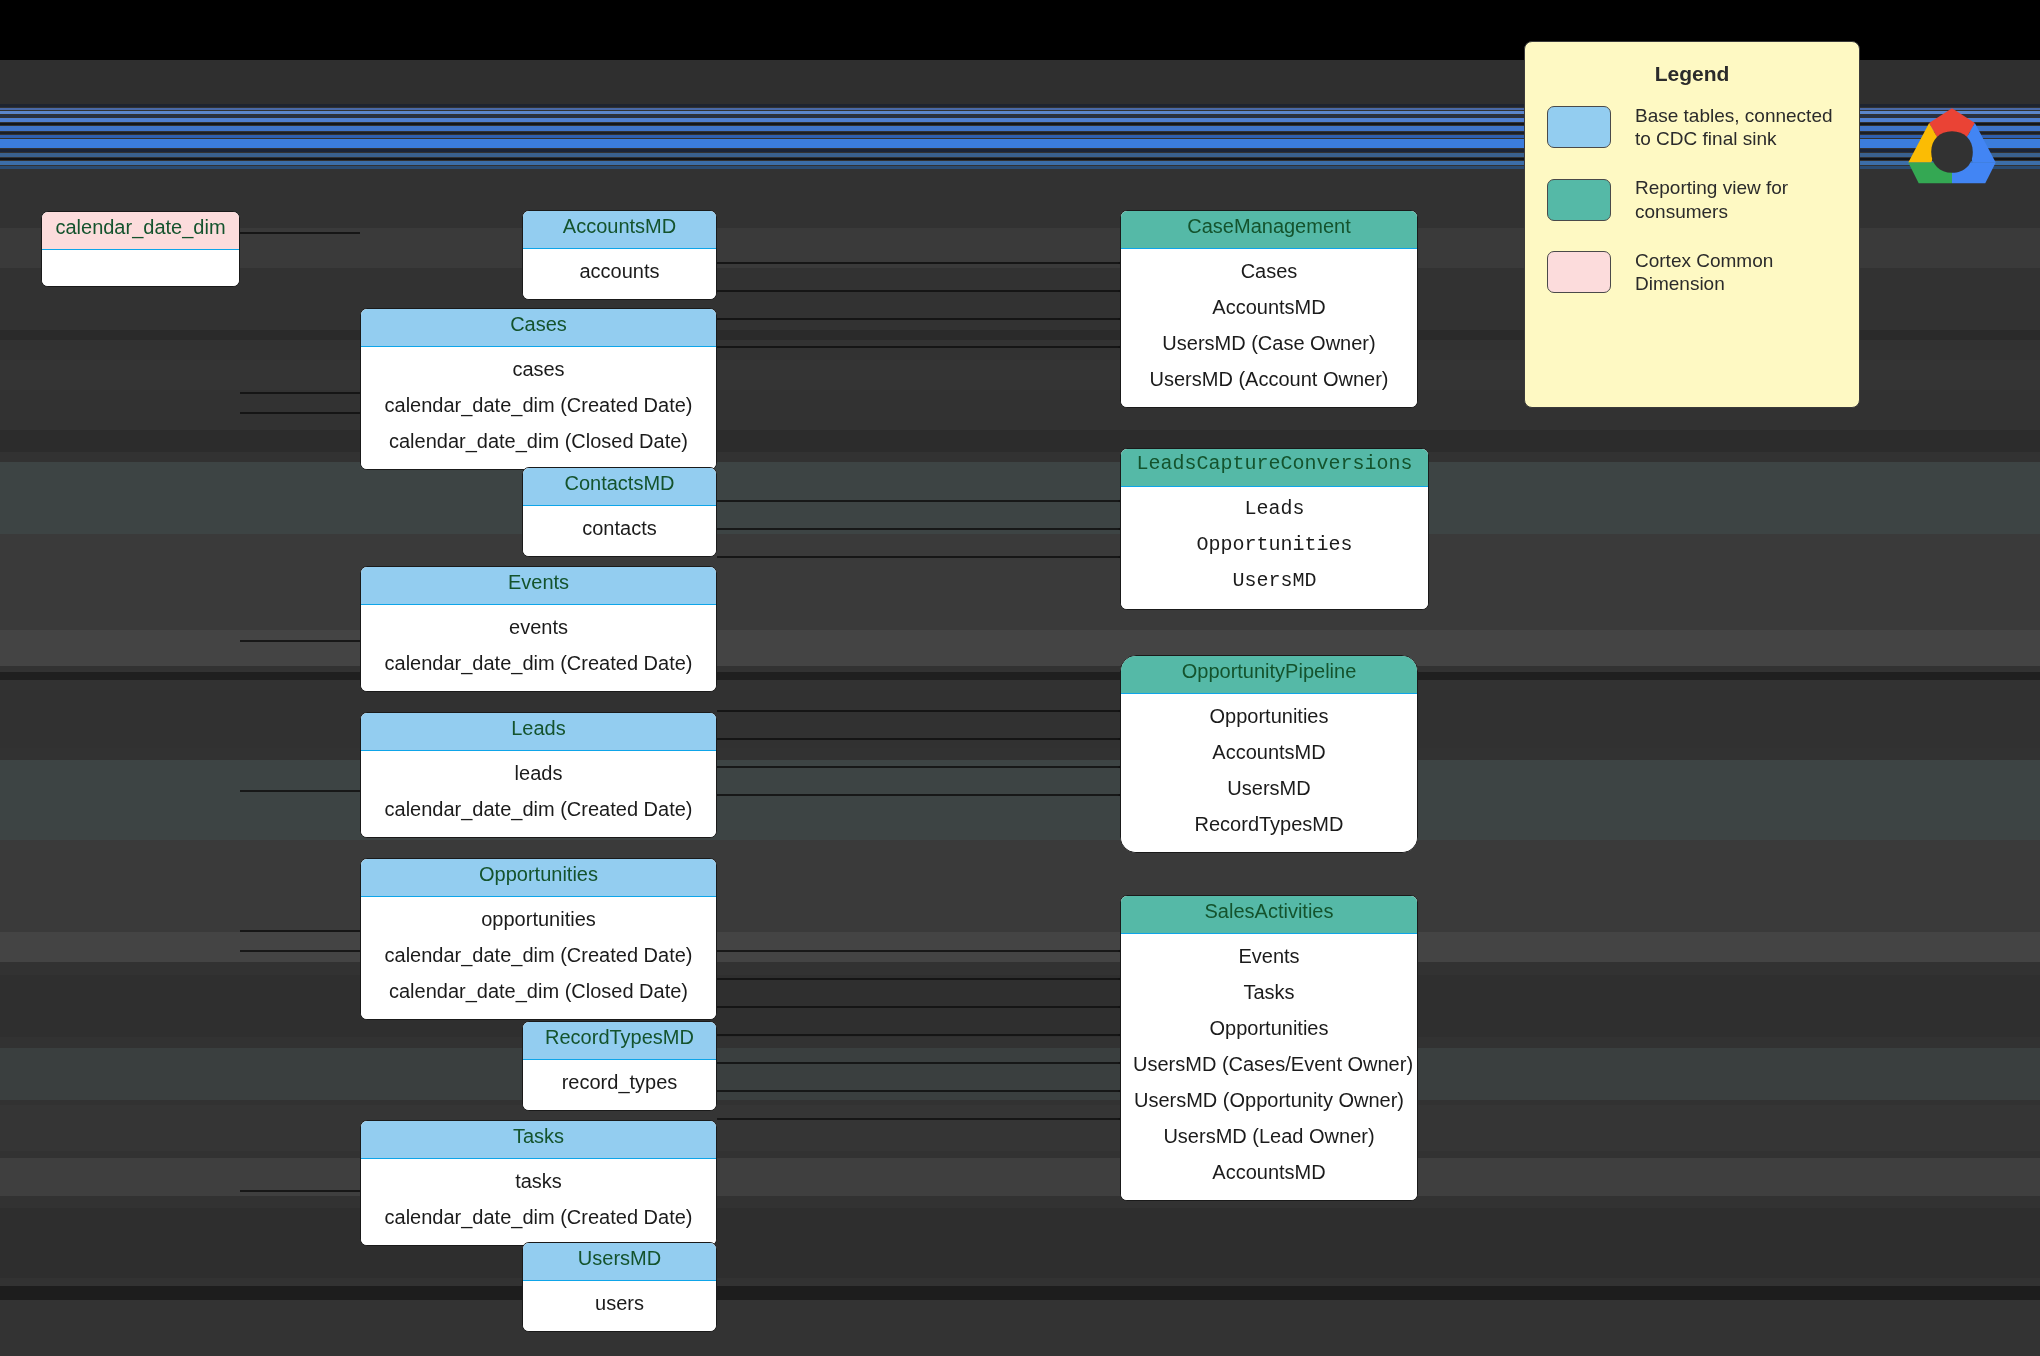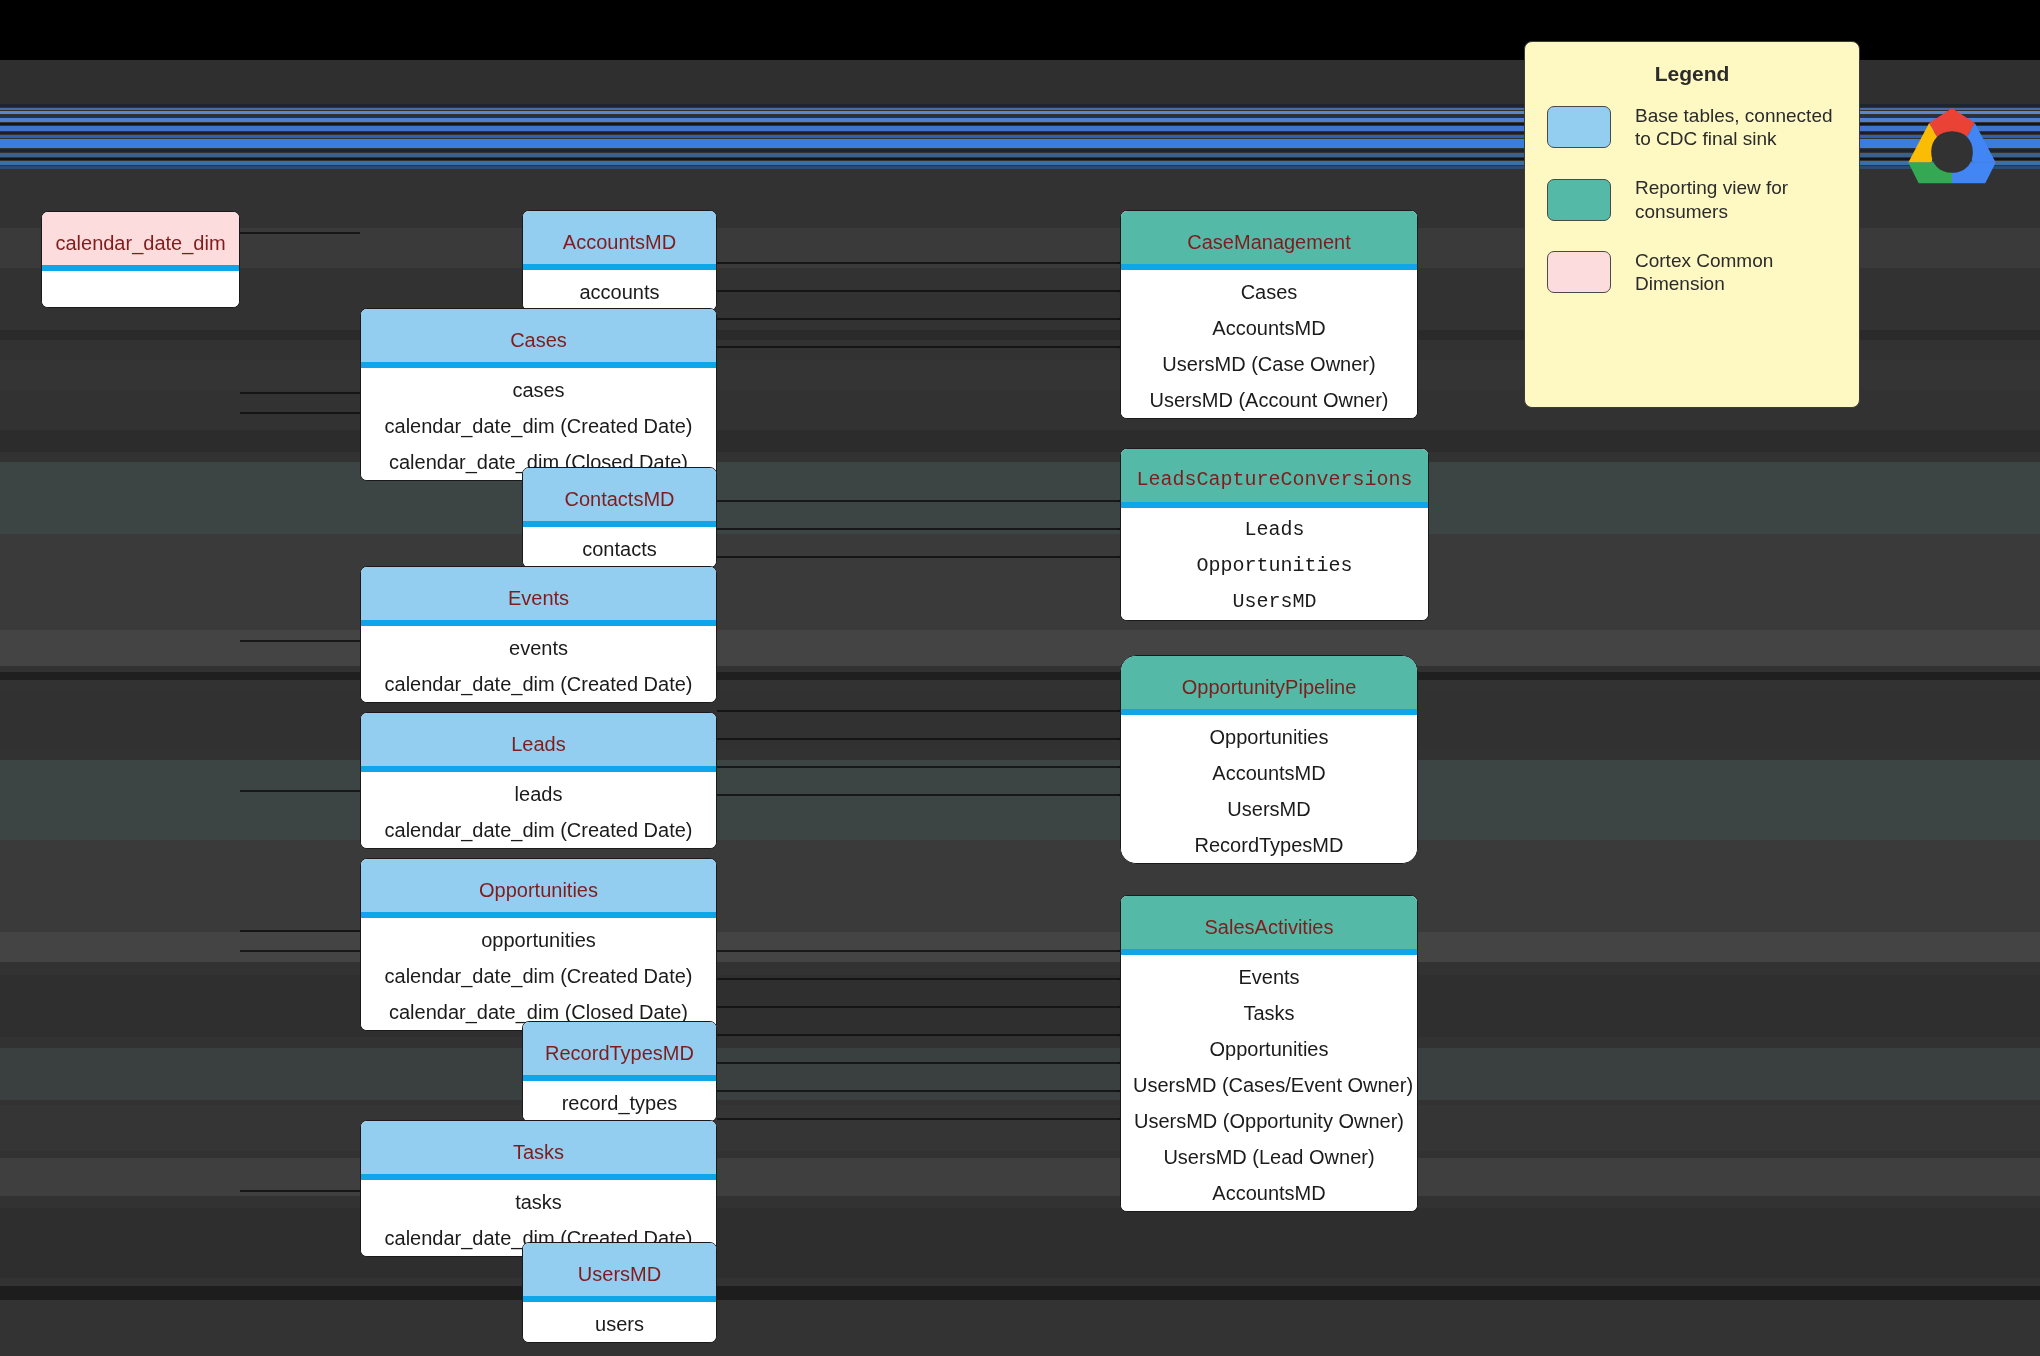--- a/index.html
+++ b/index.html
@@ -14,23 +14,23 @@
   
   .band{position:absolute;left:0;width:2040px;pointer-events:none;}
 
   
   .stripes{position:absolute;left:0;top:104px;width:2040px;height:66px;overflow:hidden;}
   .stripes i{position:absolute;left:0;width:2040px;display:block;}
 
   
   .node{position:absolute;border:1px solid #1a1a1a;border-radius:7px;background:#ffffff;
         box-sizing:border-box;overflow:hidden;}
-  .node .hdr{font-size:20px;line-height:1;padding:21px 10px 12px;text-align:center;color:#7f1d1d;
-             border-bottom:6px solid #0ea5e9;white-space:nowrap;}
-  .node .rows{background:#fff;padding:4px 0 0;}
+  .node .hdr{font-size:20px;line-height:1;padding:5px 10px 12px;text-align:center;color:#14532d;
+             border-bottom:1px solid #0ea5e9;white-space:nowrap;}
+  .node .rows{background:#fff;padding:4px 0 10px;}
   .node .row{font-size:20px;line-height:1;padding:8px 12px;text-align:center;color:#1b1b1b;white-space:nowrap;}
   .hdr.base{background:#93cdf0;}
   .hdr.view{background:#55b9a7;}
   .hdr.dim{background:#fcdcdc;}
   .node .rows.empty{height:36px;padding:0;}
 
   
   .link{position:absolute;height:0;border-top:2px solid #111;opacity:.85;}
   .arrow{position:absolute;width:0;height:0;border-top:9px solid transparent;
          border-bottom:9px solid transparent;border-right:16px solid #111;opacity:.9;}

